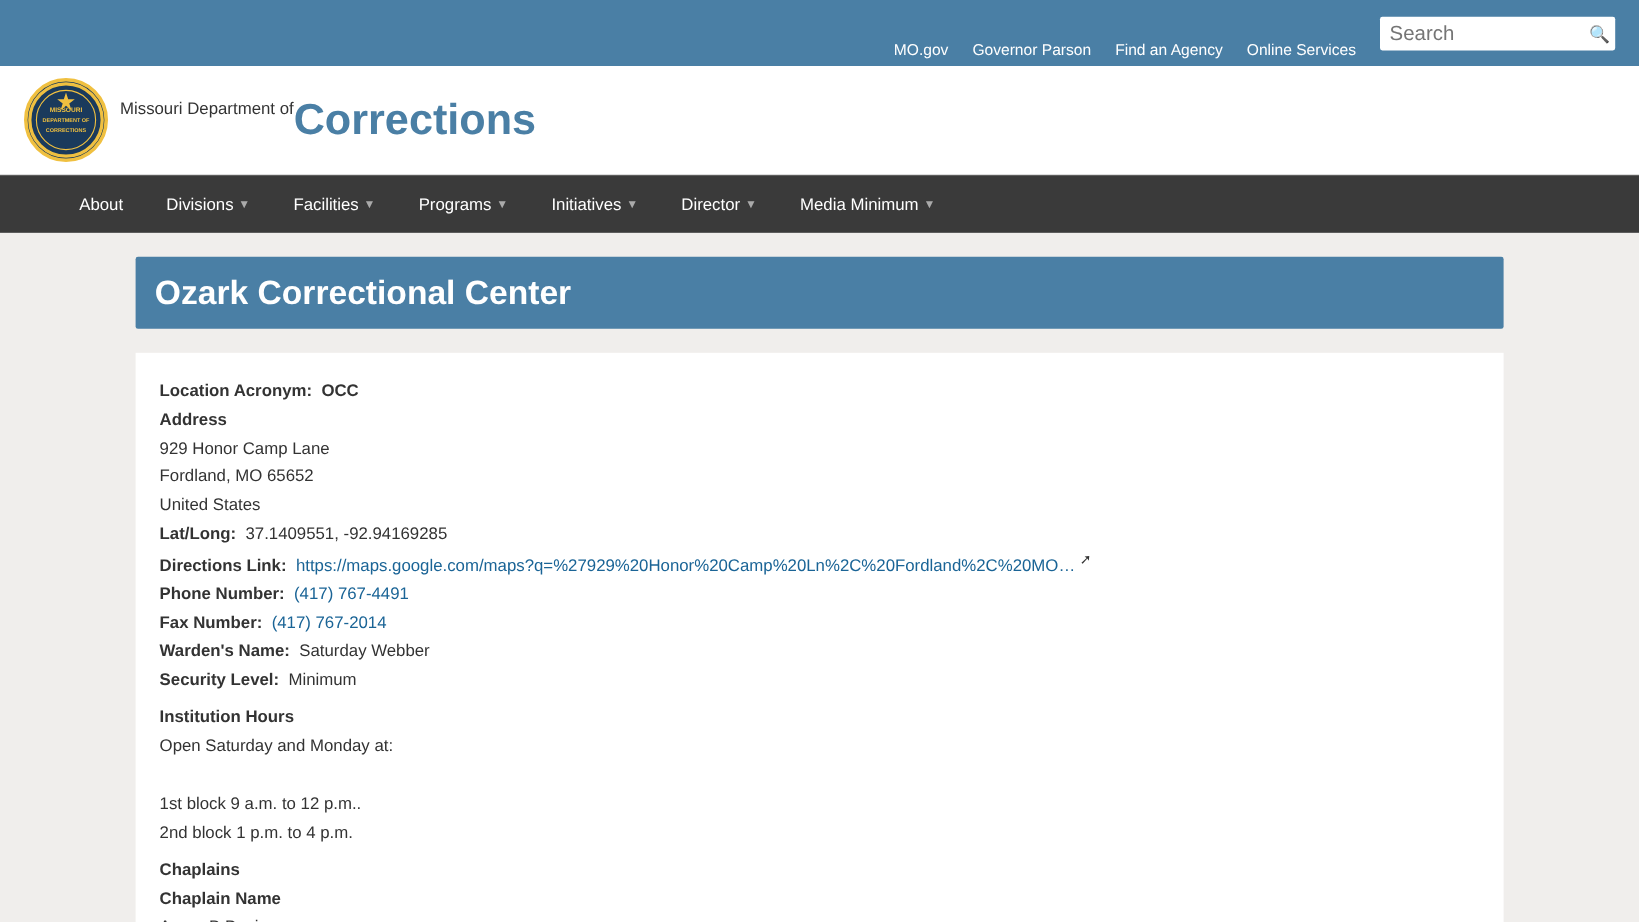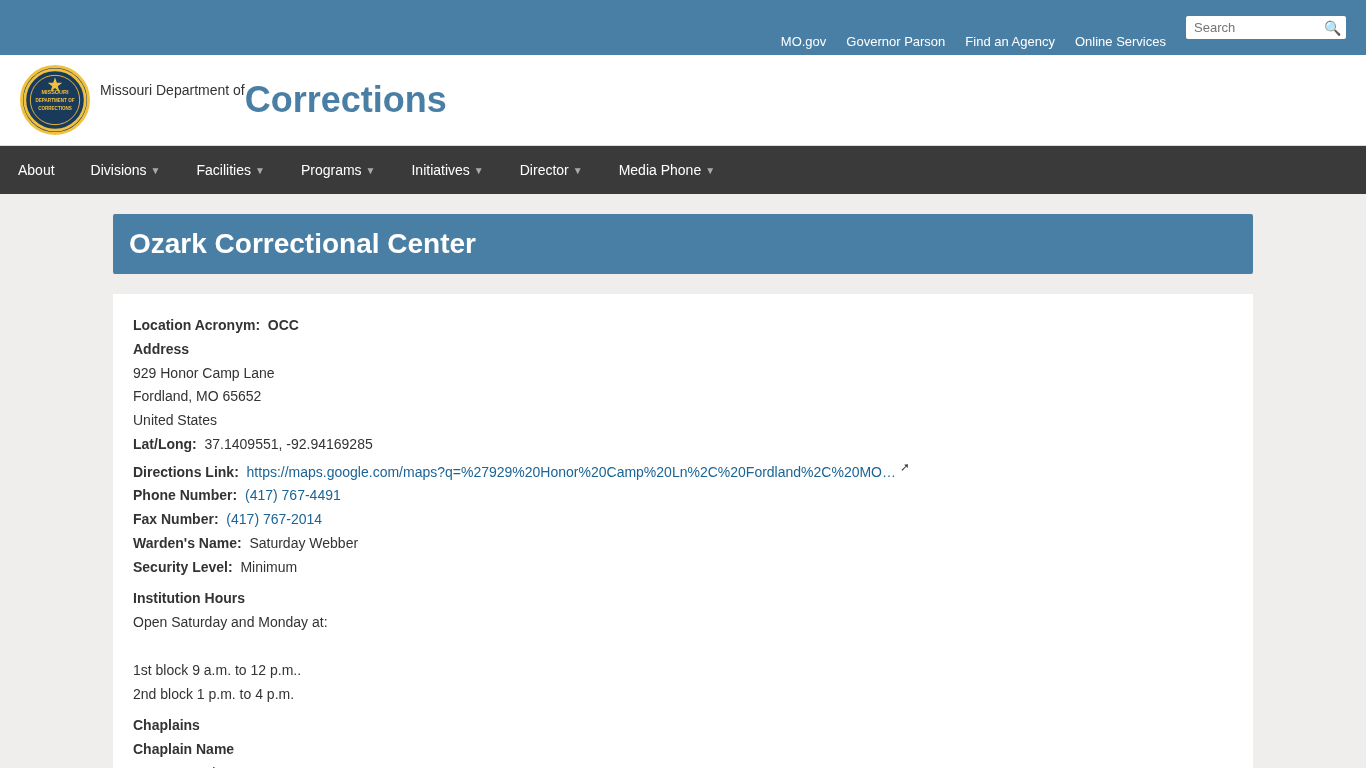--- a/index.html
+++ b/index.html
@@ -22,22 +22,22 @@
     }
     .search-wrap {
       position: relative;
       display: flex;
       align-items: center;
     }
     .search-wrap input {
       padding: 4px 28px 4px 8px;
       border: none;
       border-radius: 2px;
-      font-size: 13px;
-      width: 160px;
+      font-size: 17px;
+      width: 196px;
       background: #fff;
       color: #be185d;
     }
     .search-wrap button {
       position: absolute;
       right: 4px;
       background: none;
       border: none;
       cursor: pointer;
       color: #555;
@@ -71,20 +71,21 @@
       font-weight: bold;
       color: #4a7fa5;
       line-height: 1;
     }
 
     
     .nav {
       background: #3a3a3a;
       display: flex;
       align-items: stretch;
+      padding-left: 48px;
     }
     .nav-item {
       color: #fff;
       font-size: 14px;
       padding: 16px 18px;
       cursor: pointer;
       display: flex;
       align-items: center;
       gap: 4px;
       white-space: nowrap;
@@ -197,21 +198,21 @@
   </a>
   <a class="nav-item" href="#">
     <span>Initiatives</span>
     <span class="caret">▼</span>
   </a>
   <a class="nav-item" href="#">
     <span>Director</span>
     <span class="caret">▼</span>
   </a>
   <a class="nav-item" href="#">
-    <span>Media Phone</span>
+    <span>Media Minimum</span>
     <span class="caret">▼</span>
   </a>
 </nav>
 
 <div class="content-wrap">
   <div class="page-title-bar">Ozark Correctional Center</div>
 
   <div class="info-section">
     <p>
       <span class="field-label">Location Acronym:</span>

